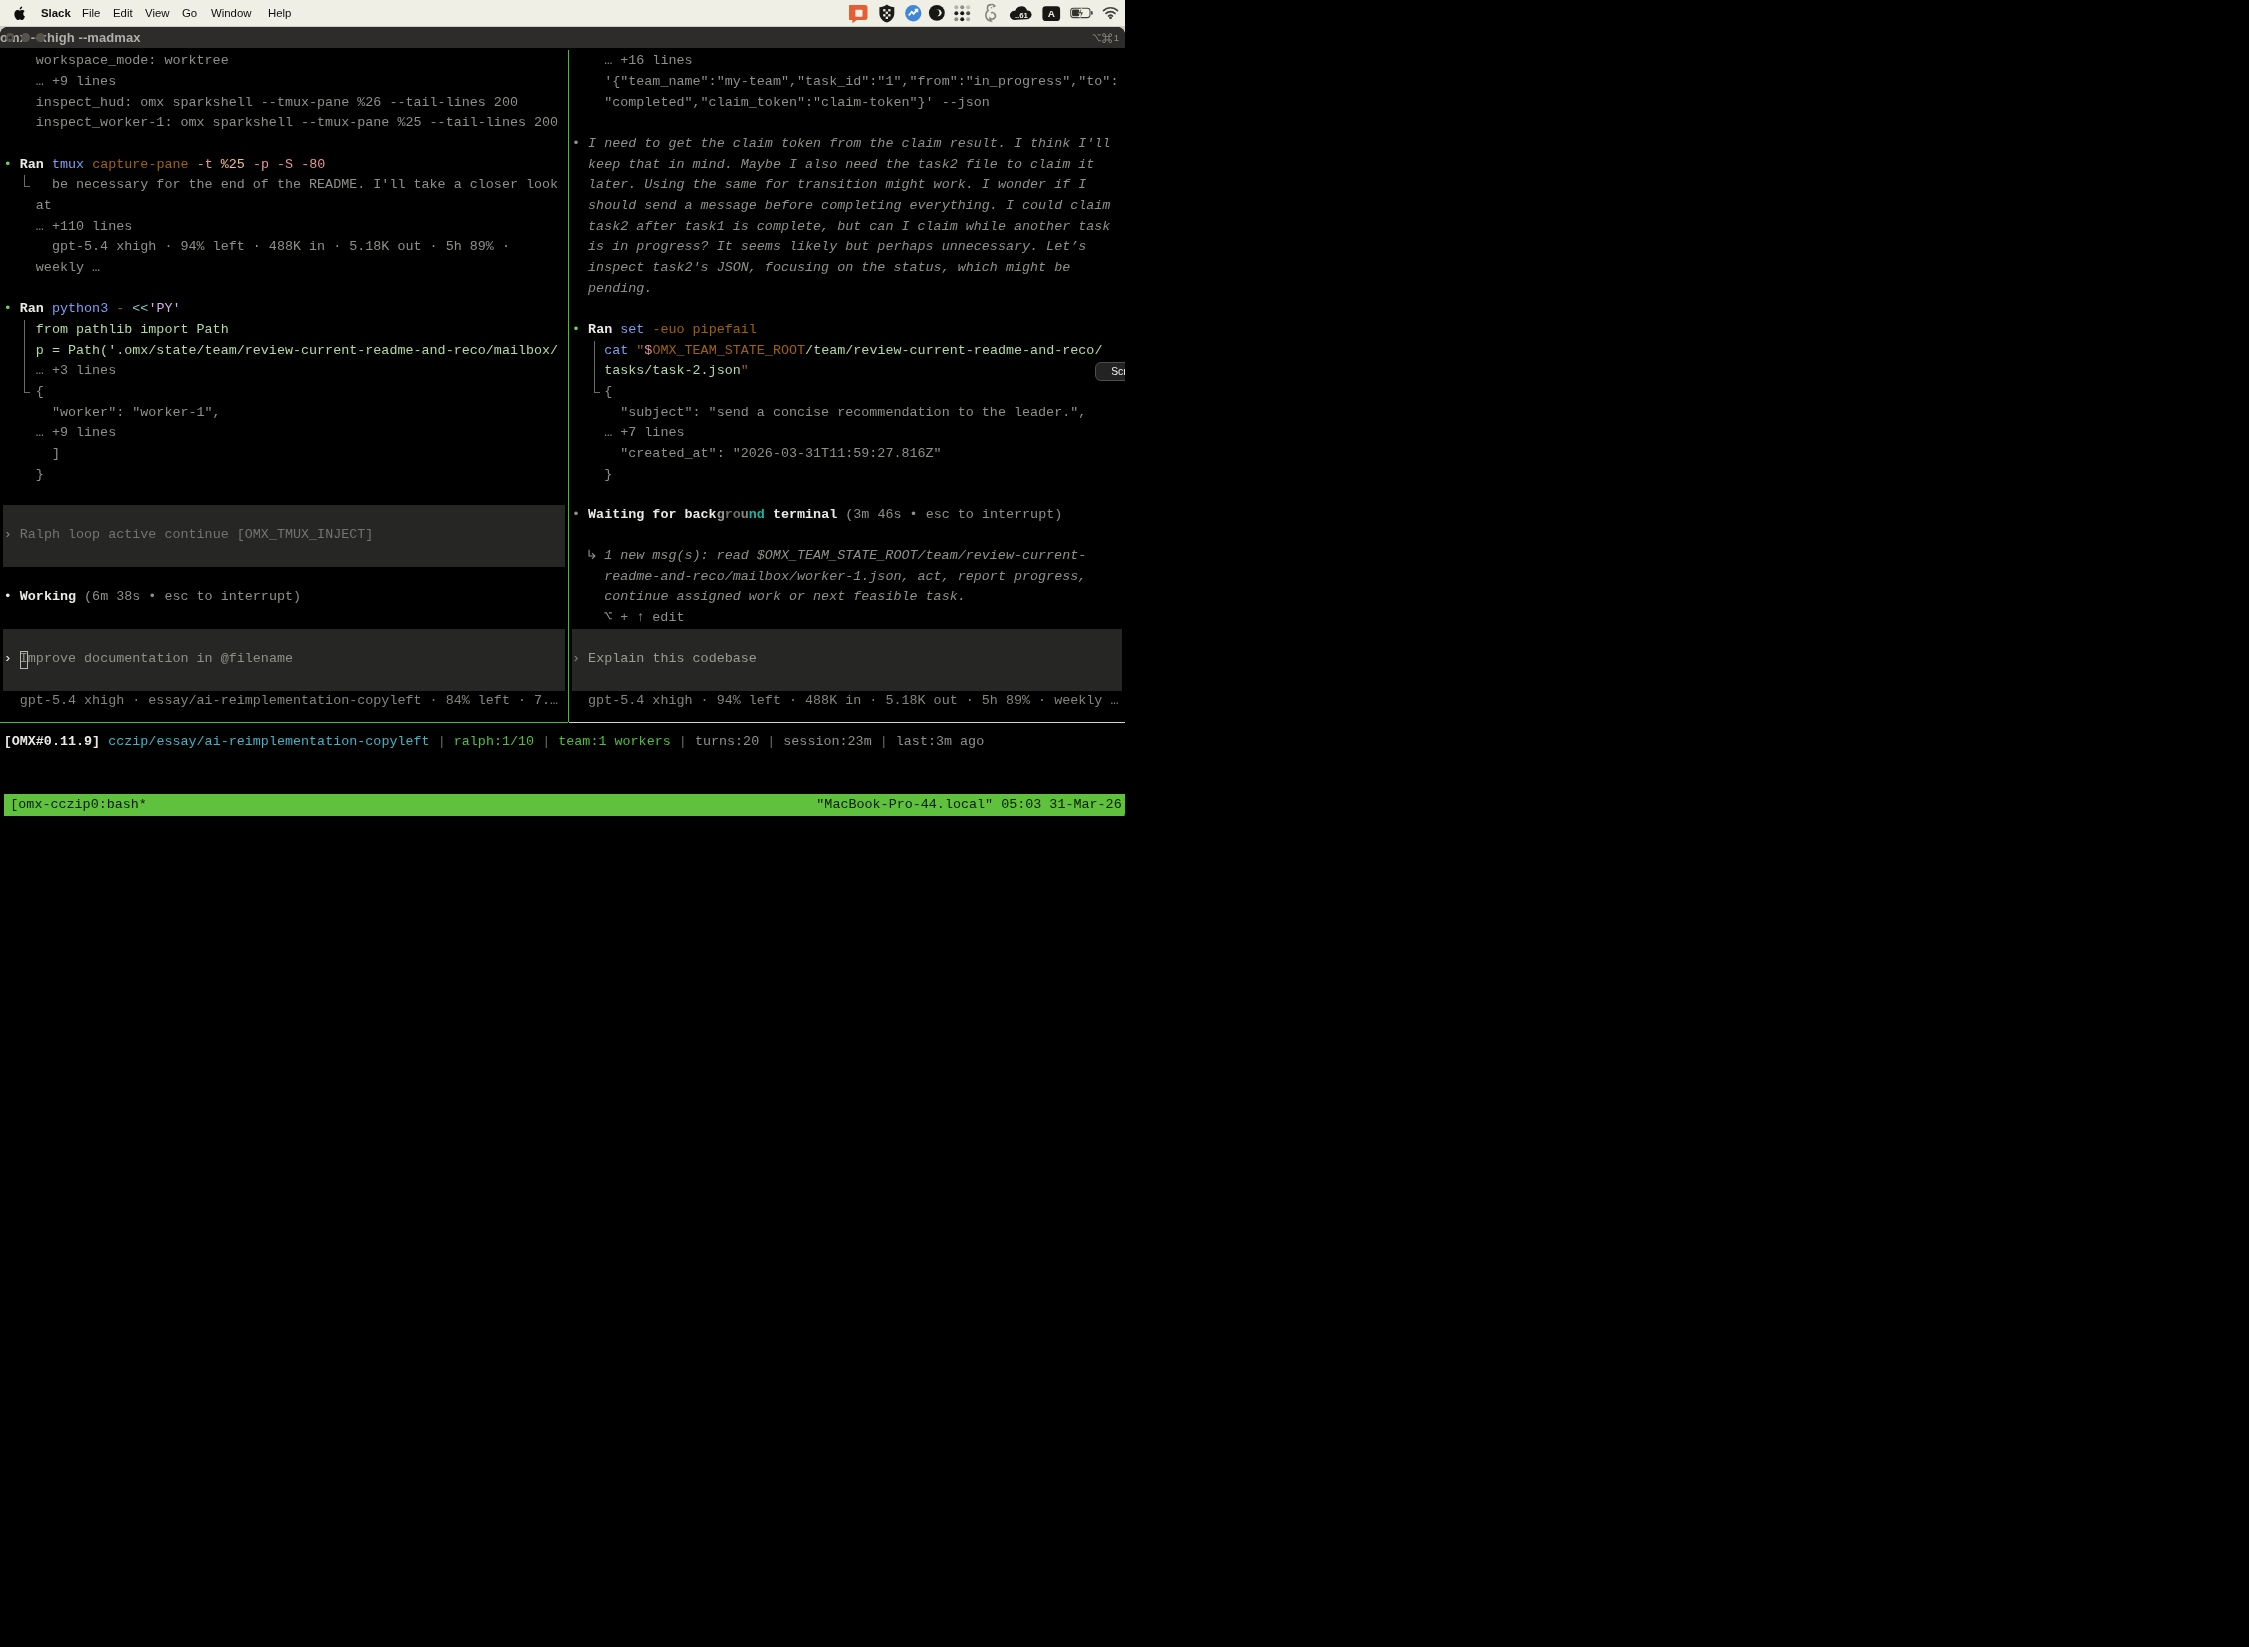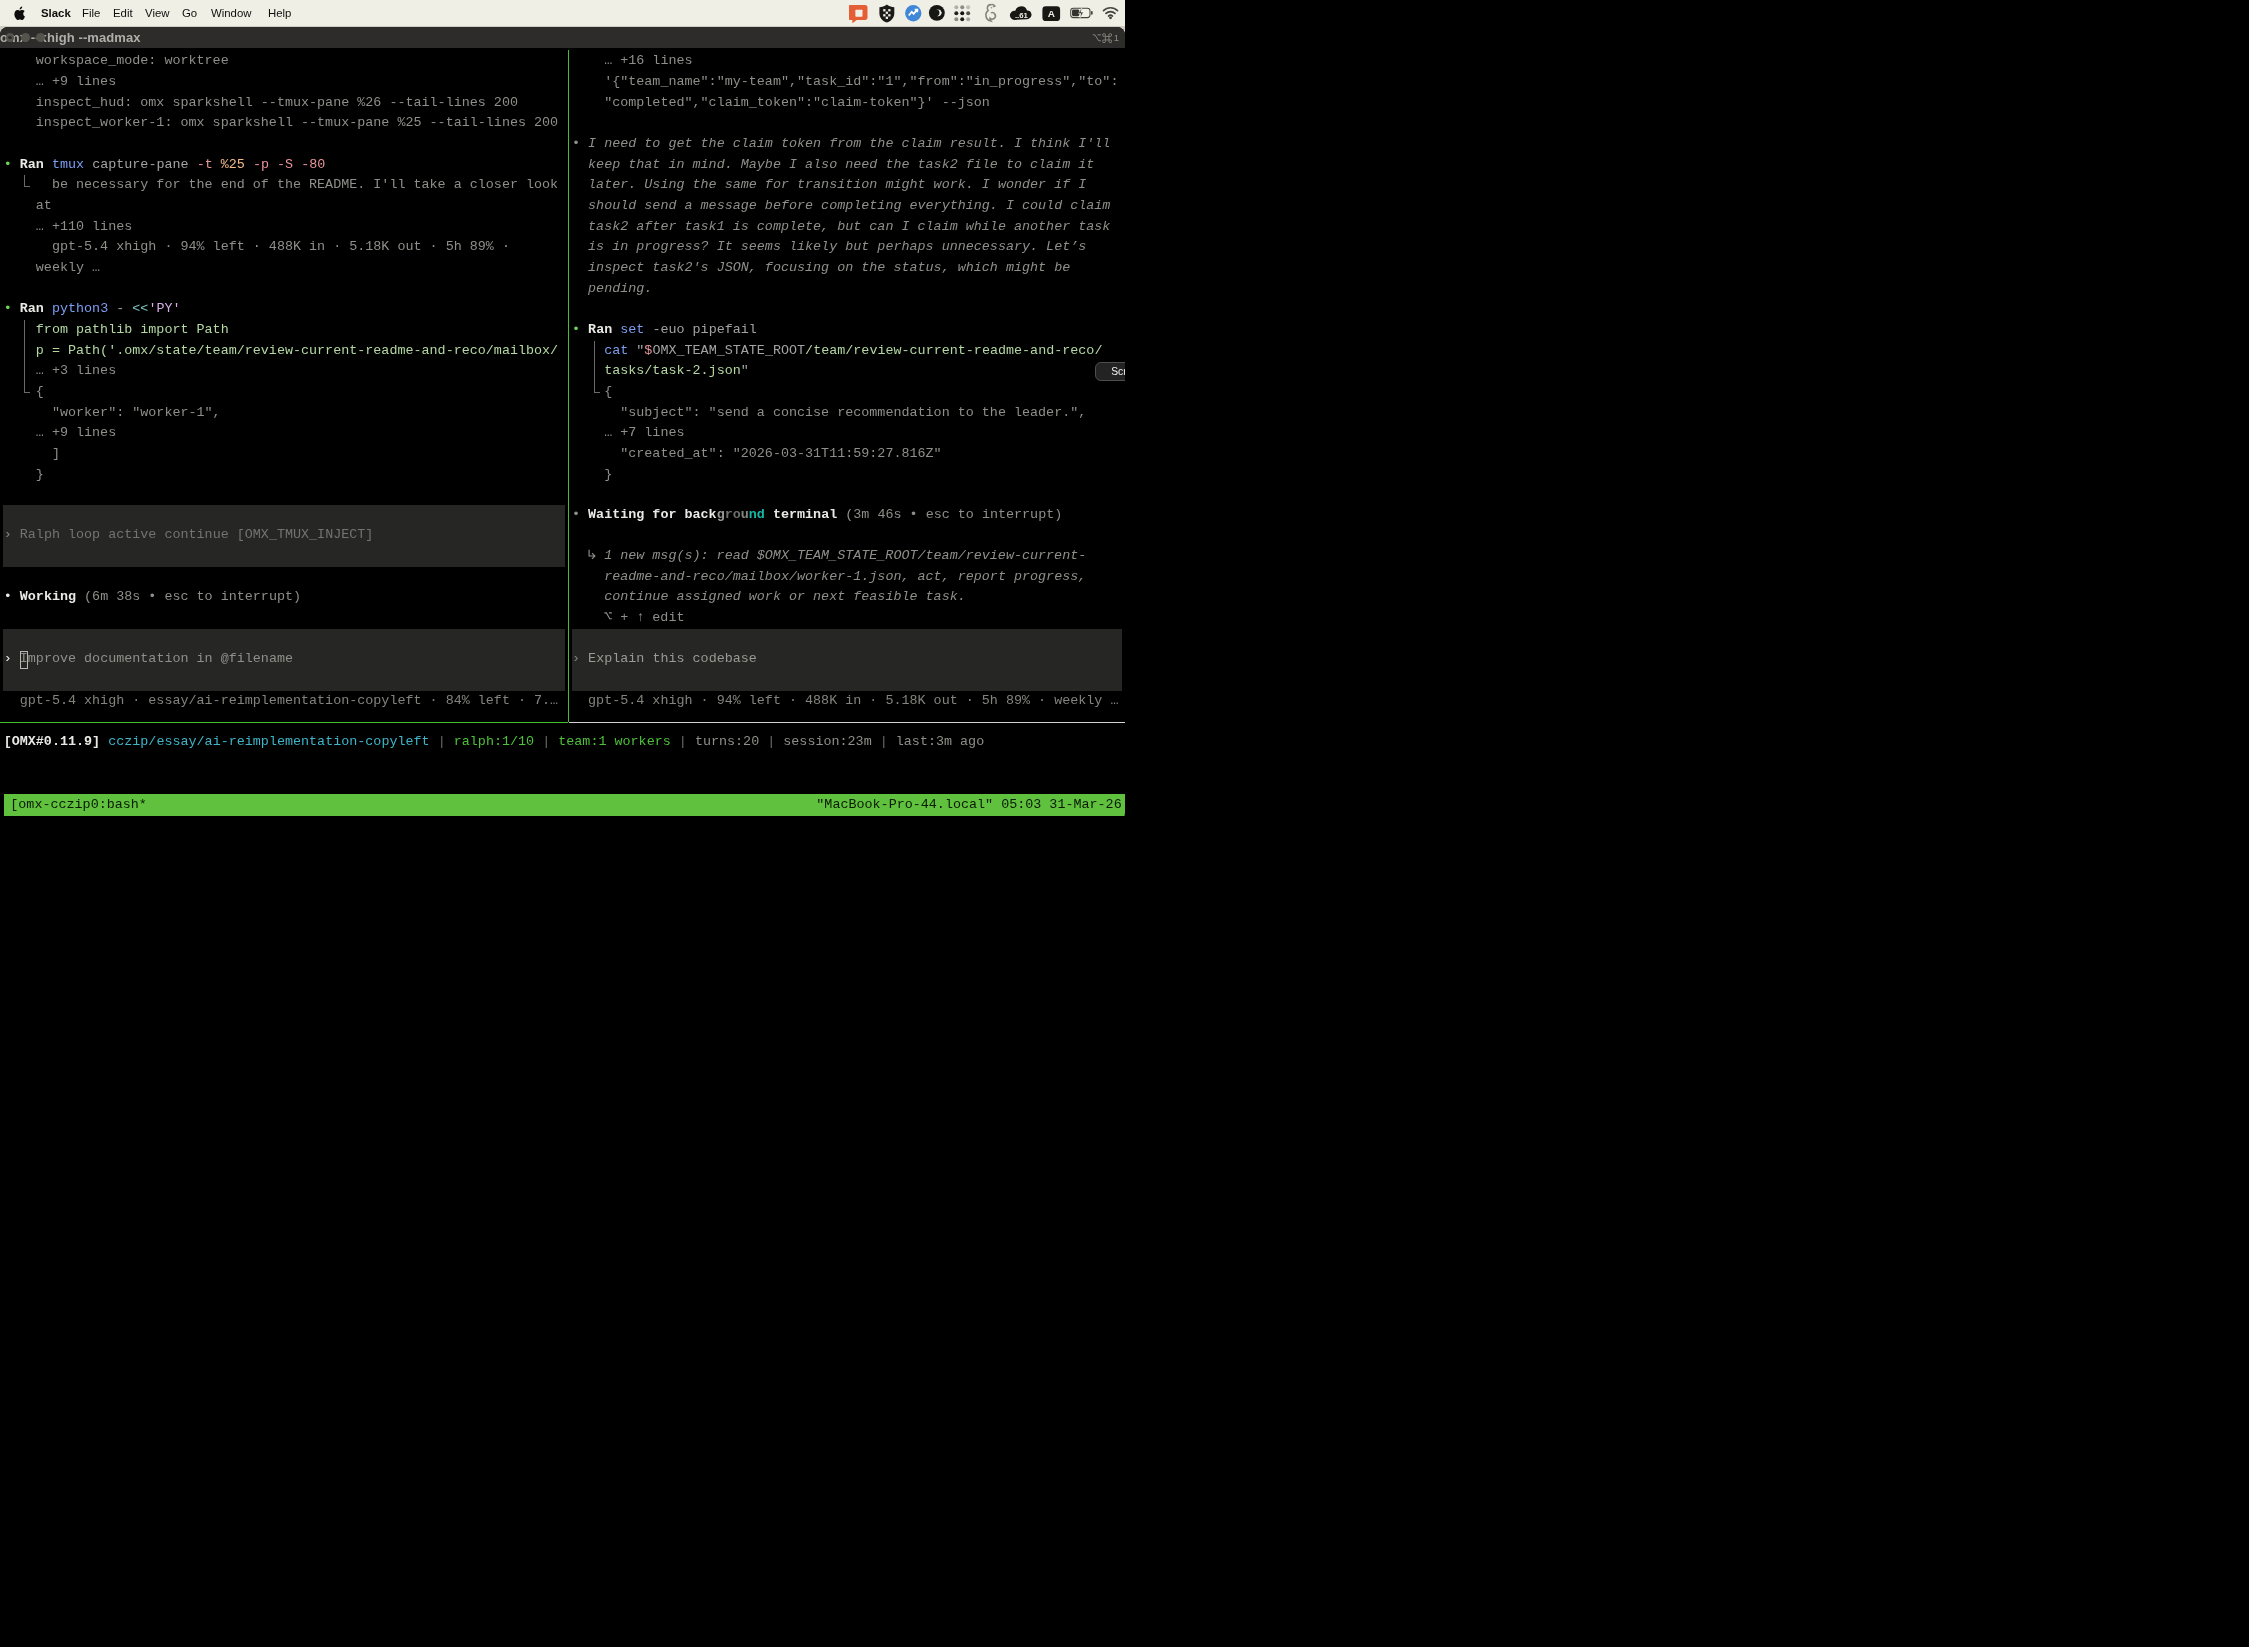--- a/index.html
+++ b/index.html
@@ -18,21 +18,21 @@
   .r { position:absolute; white-space:pre; line-height:20.7px; height:20.7px; }
   .p1 { left:3.7px; }
   .p2 { left:574px; }
   .pane1clip { position:absolute; left:0; top:0; width:568px; height:702px; overflow:hidden; }
   .pane2clip { position:absolute; left:569px; top:0; width:556px; height:702px; overflow:hidden; }
   .pane2clip .p2 { left:3px; }
   .w { color:#e9e9e5; }
   .b { font-weight:bold; }
   .gb { color:#6ed257; }
   .blue { color:#7c9ef3; }
-  .lav { color:#a3a3a3; }
+  .lav { color:#a16207; }
   .pink { color:#e89598; }
   .orange { color:#f2bb8a; }
   .grn { color:#b3d8a2; }
   .cyn { color:#7ec7c3; }
   .pur { color:#d9aee8; }
   .dim { color:#84847e; }
   .pipe { color:#6c6c67; }
   .box { position:absolute; background:#262624; }
   .boxtext { color:#737373;margin-top:39px; }
   .it { font-style:italic; }

